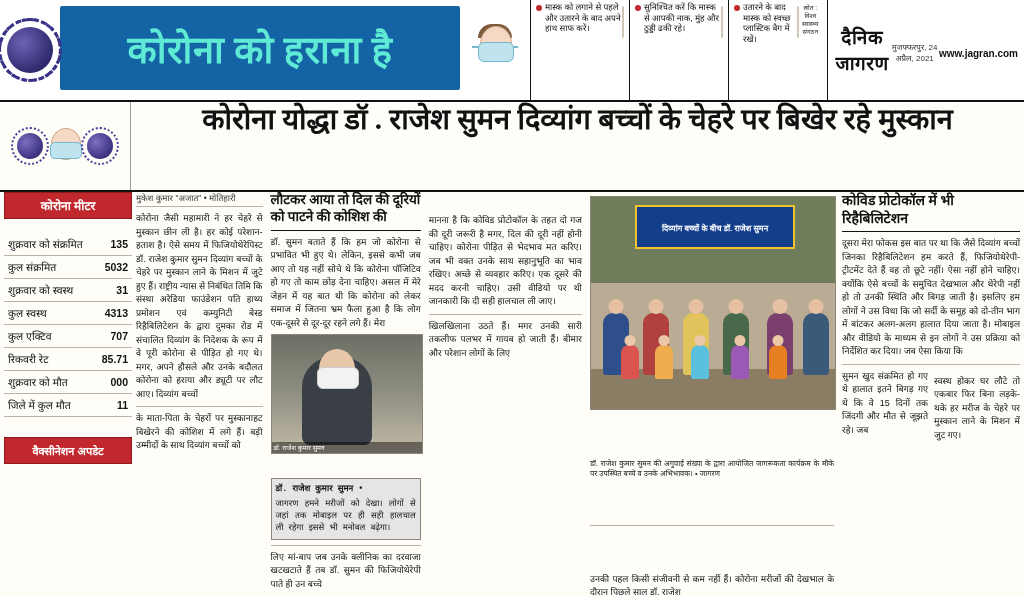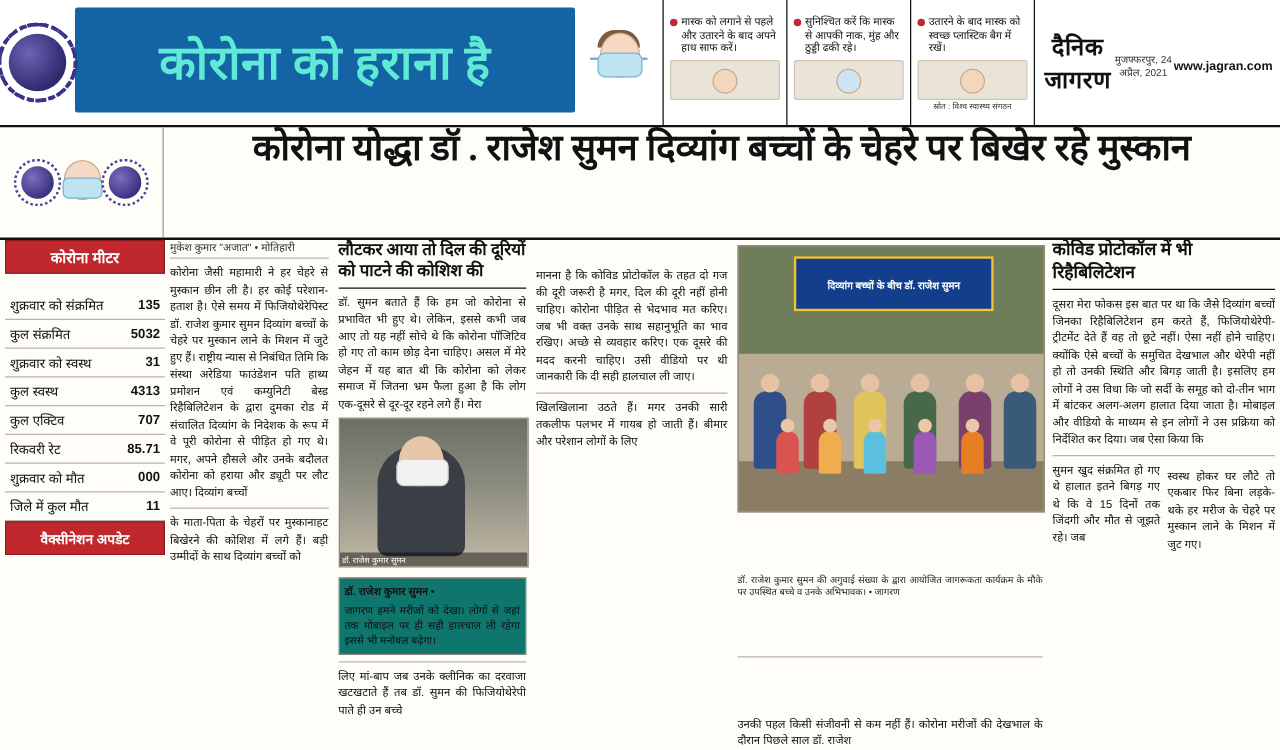--- a/index.html
+++ b/index.html
@@ -72,22 +72,22 @@
   .face .strap.l{left:-2px;} .face .strap.r{right:-2px;}
   .mh-sec{
     border-right:1px solid #111;
     padding:4px 6px;
     display:flex;flex-direction:column;justify-content:center;
     text-align:center;
   }
   .mh-sec.w1{width:95px;}
   .mh-tip{
     width:88px;border-right:1px solid #111;
-    padding:12px 5px 2px 5px;
-    display:flex;flex-direction:column;
+    padding:2px 5px 2px 5px;
+    display:flex;
     font-size:8.5px;line-height:1.25;color:#111;
   }
   .mh-tip .bullet-row{display:flex;gap:3px;}
   .dot{
     flex:0 0 6px;height:6px;border-radius:50%;background:#c0282d;margin-top:3px;
   }
   .mh-tip .art{
     margin-top:4px;height:30px;background:#e9e3d8;border:1px solid #cfc6b6;border-radius:2px;
     position:relative;overflow:hidden;
   }
@@ -151,21 +151,21 @@
   }
   table.meter{
     width:100%;border-collapse:collapse;margin-top:14px;
     font-size:10.5px;
   }
   table.meter td{
     border-bottom:1px solid #b9b2a5;padding:4px 4px;color:#111;
   }
   table.meter td.val{text-align:right;font-weight:bold;}
   .vacc-head{
-    margin-top:0;background:#c0282d;color:#fff;text-align:center;
+    margin-top:20px;background:#c0282d;color:#fff;text-align:center;
     font-size:11px;font-weight:bold;padding:5px 0;border:1px solid #8e1b20;
   }
 
   
   .body-area{
     position:absolute;left:136px;top:192px;right:4px;bottom:0;
     display:flex;gap:8px;
   }
   .col{display:flex;flex-direction:column;}
   .col.c1{width:128px;}
@@ -224,22 +224,22 @@
     width:15px;height:15px;border-radius:50%;background:#e6c2a2;
   }
   .kid{
     position:absolute;bottom:30px;width:18px;height:34px;border-radius:8px 8px 2px 2px;
   }
   .kid:after{
     content:"";position:absolute;left:50%;top:-10px;transform:translateX(-50%);
     width:11px;height:11px;border-radius:50%;background:#eac7a6;
   }
   .quote-box{
-    border:1px solid #8d8678;background:#0f766e;padding:4px;margin-top:4px;
-    font-size:8.5px;line-height:1.45;color:#111;text-align:justify;
+    border:1px solid #8d8678;background:#e5e5e5;padding:4px;margin-top:20px;
+    font-size:8.5px;line-height:1.45;color:#111;text-align:justify;font-family:Liberation Mono, monospace;
   }
   .quote-name{font-weight:bold;font-size:8.5px;display:block;margin-bottom:2px;}
   .cap-line{
     font-size:7.5px;line-height:1.35;color:#222;margin-top:3px;text-align:justify;
   }
   .hr-thin{height:1px;background:#b9b2a5;margin:5px 0;}
   .bottom-rule{
     position:absolute;left:0;right:0;bottom:0;height:4px;background:#ffffff;
   }
 </style>

